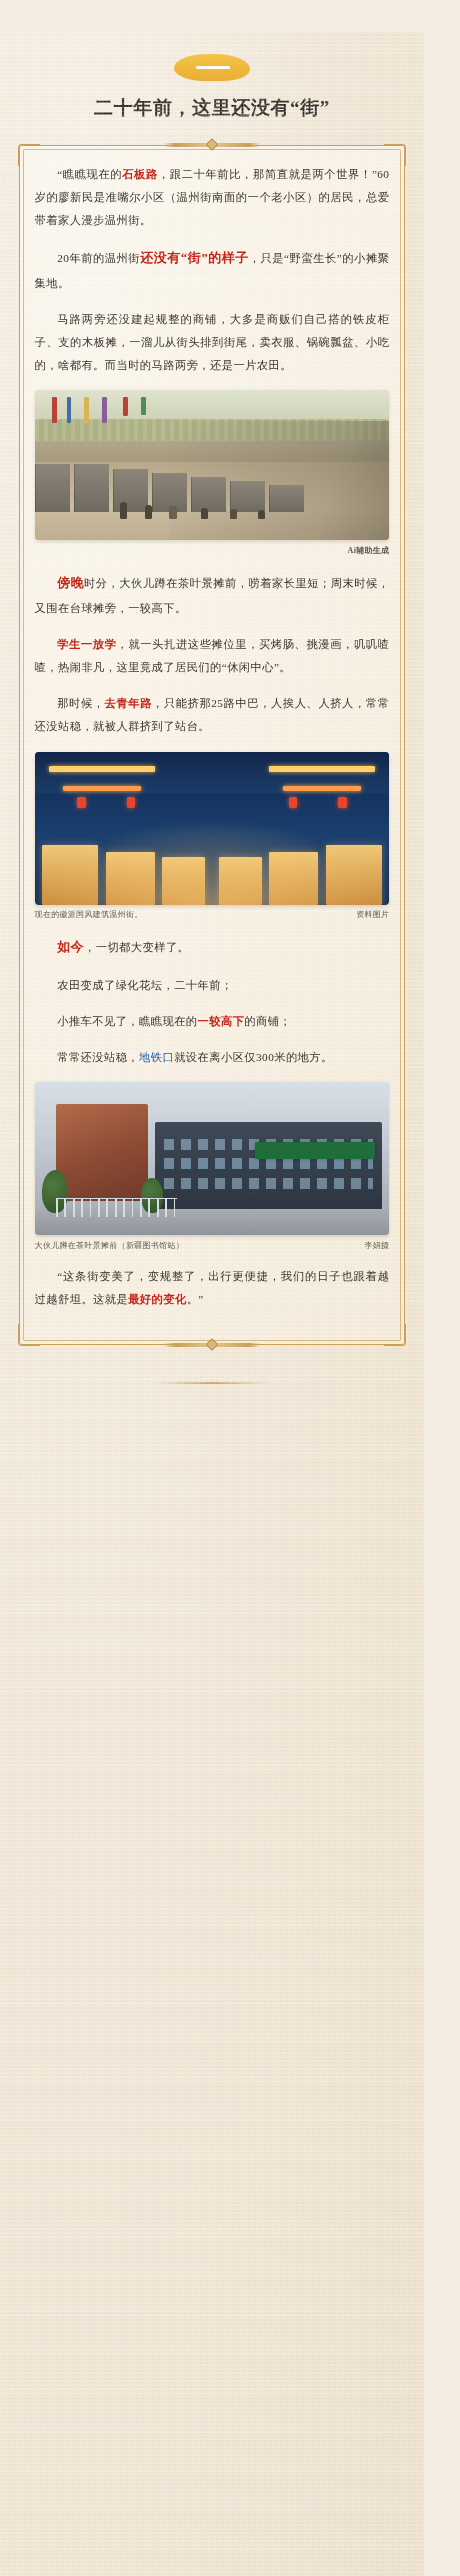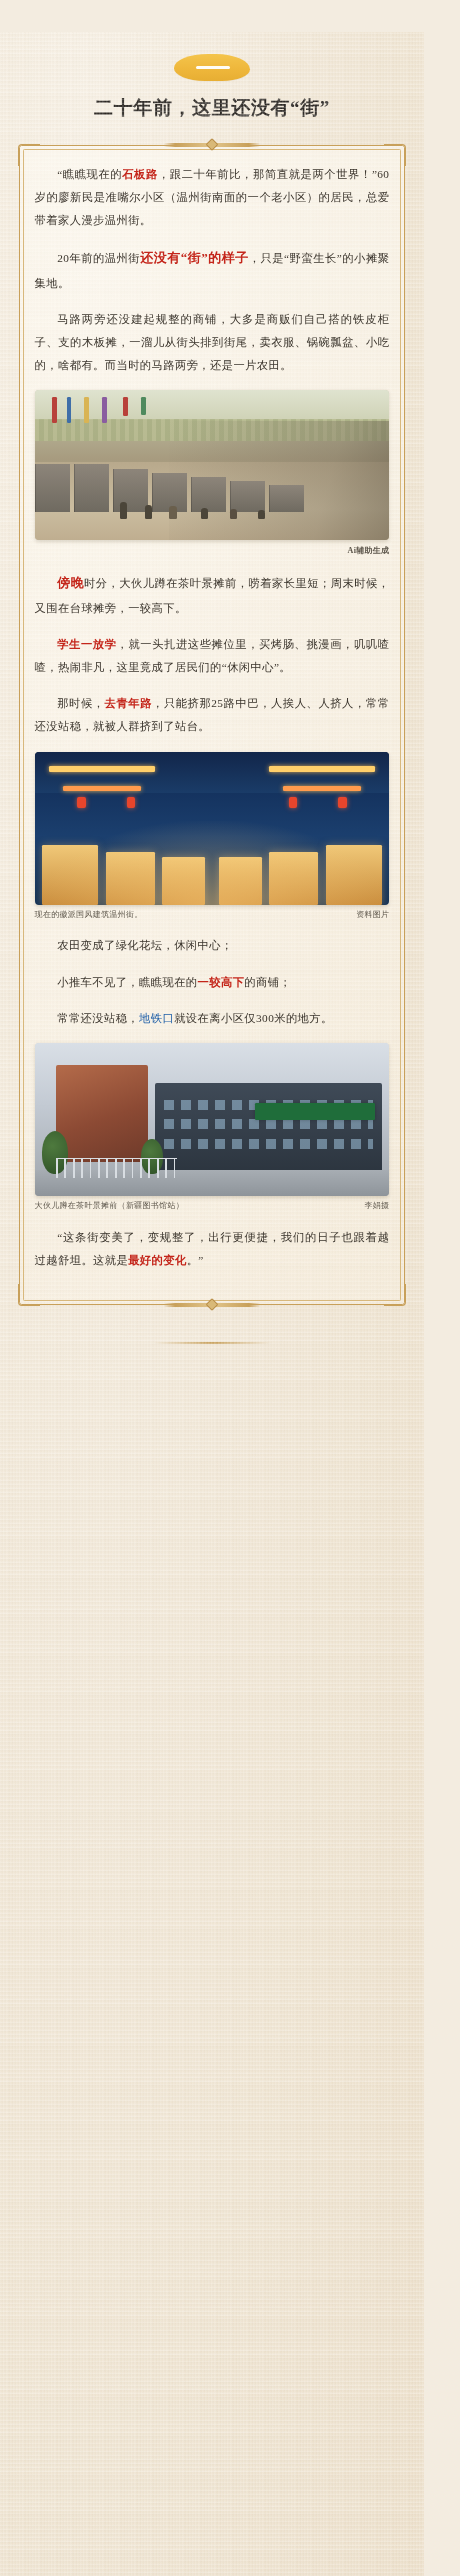--- a/index.html
+++ b/index.html
@@ -352,21 +352,22 @@
           <div class="stallbox" style="right:20%; width:14%; height:53px;"></div>
           <div class="stallbox" style="right:2%; width:16%;"></div>
           <div class="glow"></div>
         </div>
         <figcaption class="split">
           <span>现在的徽派国风建筑温州街。</span>
           <span>资料图片</span>
         </figcaption>
       </figure>
 
-      <p class="para"><span>农田变成了绿化花坛，休闲中心；</span></p>
+      <p class="para"><span class="hl-red-lg">如今</span><span>，一切都大变样了。</span></p>
+      <p class="para"><span>农田变成了绿化花坛，二十年前；</span></p>
       <p class="para"><span>小推车不见了，瞧瞧现在的</span><span class="hl-red">一较高下</span><span>的商铺；</span></p>
       <p class="para"><span>常常还没站稳，</span><span class="hl-blue">地铁口</span><span>就设在离小区仅300米的地方。</span></p>
 
       <figure class="fig">
         <div class="photo ph3">
           <div class="sky3"></div>
           <div class="mural"></div>
           <div class="building">
             <div class="winrow" style="top:17px;"></div>
             <div class="winrow" style="top:36px;"></div>

